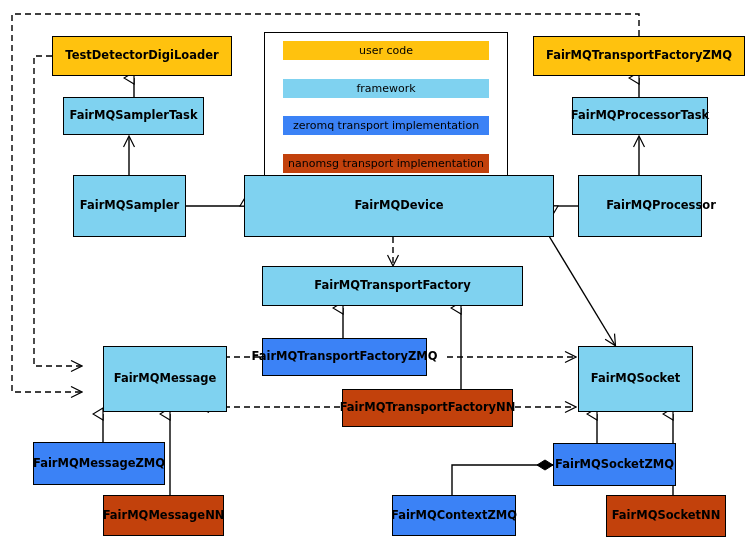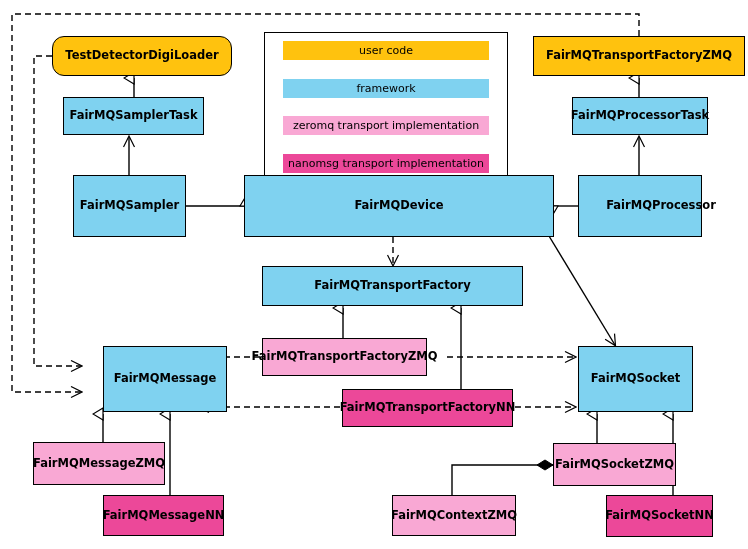--- a/index.html
+++ b/index.html
@@ -5,22 +5,22 @@
   html,body{margin:0;padding:0;background:#ffffff;}
   body{width:748px;height:549px;overflow:hidden;
        font-family:"DejaVu Sans","Liberation Sans",sans-serif;}
   #diagram{position:relative;width:748px;height:549px;}
   svg{position:absolute;top:0;left:0;width:748px;height:549px;}
   .node{position:absolute;box-sizing:border-box;border:1.4px solid #000;
         display:flex;align-items:center;justify-content:center;text-align:center;
         font-size:11.5px;font-weight:bold;color:#000;line-height:1.15;}
   .user-code{background:#FFC20E;}
   .framework{background:#7FD2F0;}
-  .zeromq{background:#f9a8d4;}
-  .nanomsg{background:#ec4899;}
+  .zeromq{background:#3b82f6;}
+  .nanomsg{background:#c2410c;}
   .abstract{}
   .legend-box{position:absolute;left:264px;top:32px;width:244px;height:150px;
               background:#fff;border:1.6px solid #000;box-sizing:border-box;
               padding:8px 18px;display:flex;flex-direction:column;
               justify-content:space-between;}
   .legend-row{height:19px;display:flex;align-items:center;justify-content:center;
               font-size:11px;font-weight:normal;color:#000;}
 </style>
 </head>
 <body>
@@ -87,21 +87,21 @@
   </svg>
 
   <div class="legend-box">
     <div class="legend-row user-code">user code</div>
     <div class="legend-row framework">framework</div>
     <div class="legend-row zeromq">zeromq transport implementation</div>
     <div class="legend-row nanomsg">nanomsg transport implementation</div>
   </div>
 
   <div id="node-layer">
-      <div class="node user-code" style="left: 52px; top: 36px; width: 180px; height: 40px; border-radius: 12px;">
+      <div class="node user-code" style="left: 52px; top: 36px; width: 180px; height: 40px;">
         <span>TestDetectorDigiLoader</span>
       </div>
       <div class="node user-code" style="left: 533px; top: 36px; width: 212px; height: 40px;">
         <span>FairMQTransportFactoryZMQ</span>
       </div>
       <div class="node framework abstract" style="left: 63px; top: 97px; width: 141px; height: 38px;">
         <span>FairMQSamplerTask</span>
       </div>
       <div class="node framework abstract" style="left: 572px; top: 97px; width: 136px; height: 38px;">
         <span>FairMQProcessorTask</span>
@@ -135,17 +135,17 @@
       </div>
       <div class="node nanomsg" style="left: 103px; top: 495px; width: 121px; height: 41px;">
         <span>FairMQMessageNN</span>
       </div>
       <div class="node zeromq" style="left: 553px; top: 443px; width: 123px; height: 43px;">
         <span>FairMQSocketZMQ</span>
       </div>
       <div class="node zeromq" style="left: 392px; top: 495px; width: 124px; height: 41px;">
         <span>FairMQContextZMQ</span>
       </div>
-      <div class="node nanomsg" style="left: 606px; top: 495px; width: 107px; height: 42px;">
+      <div class="node nanomsg" style="left: 606px; top: 495px; width: 120px; height: 42px;">
         <span>FairMQSocketNN</span>
       </div>
     </div>
 </div>
 
 </body></html>

